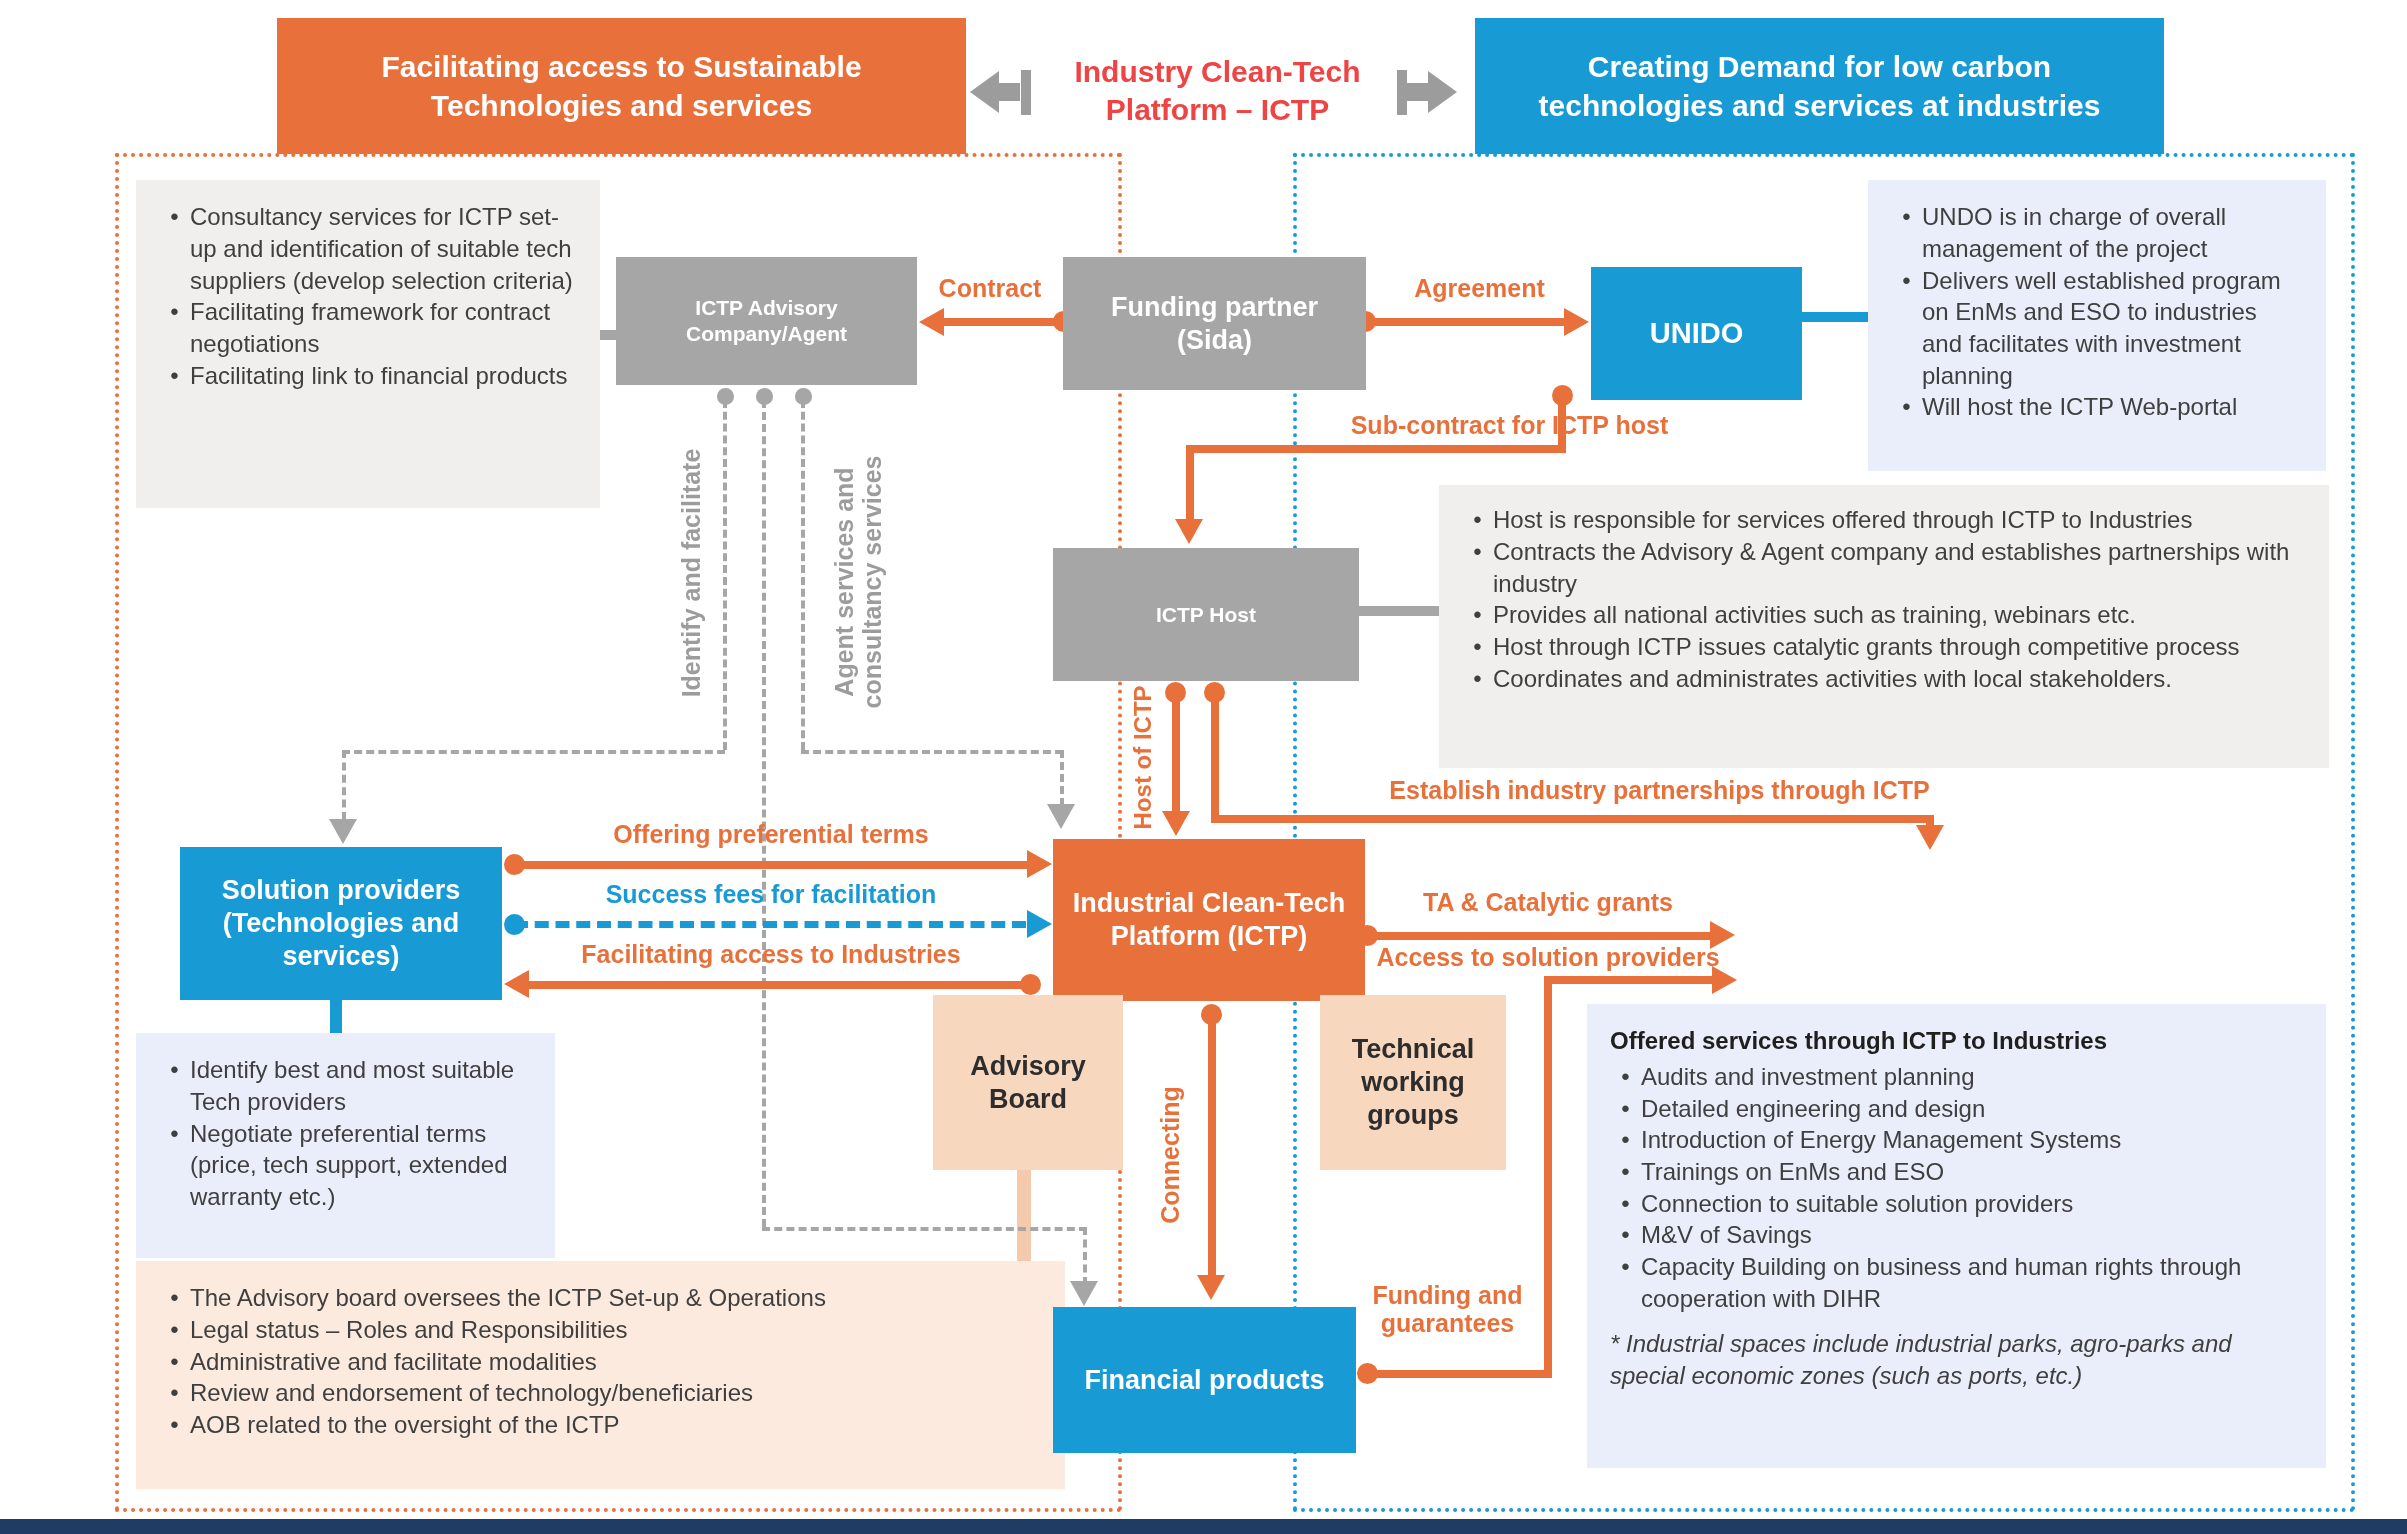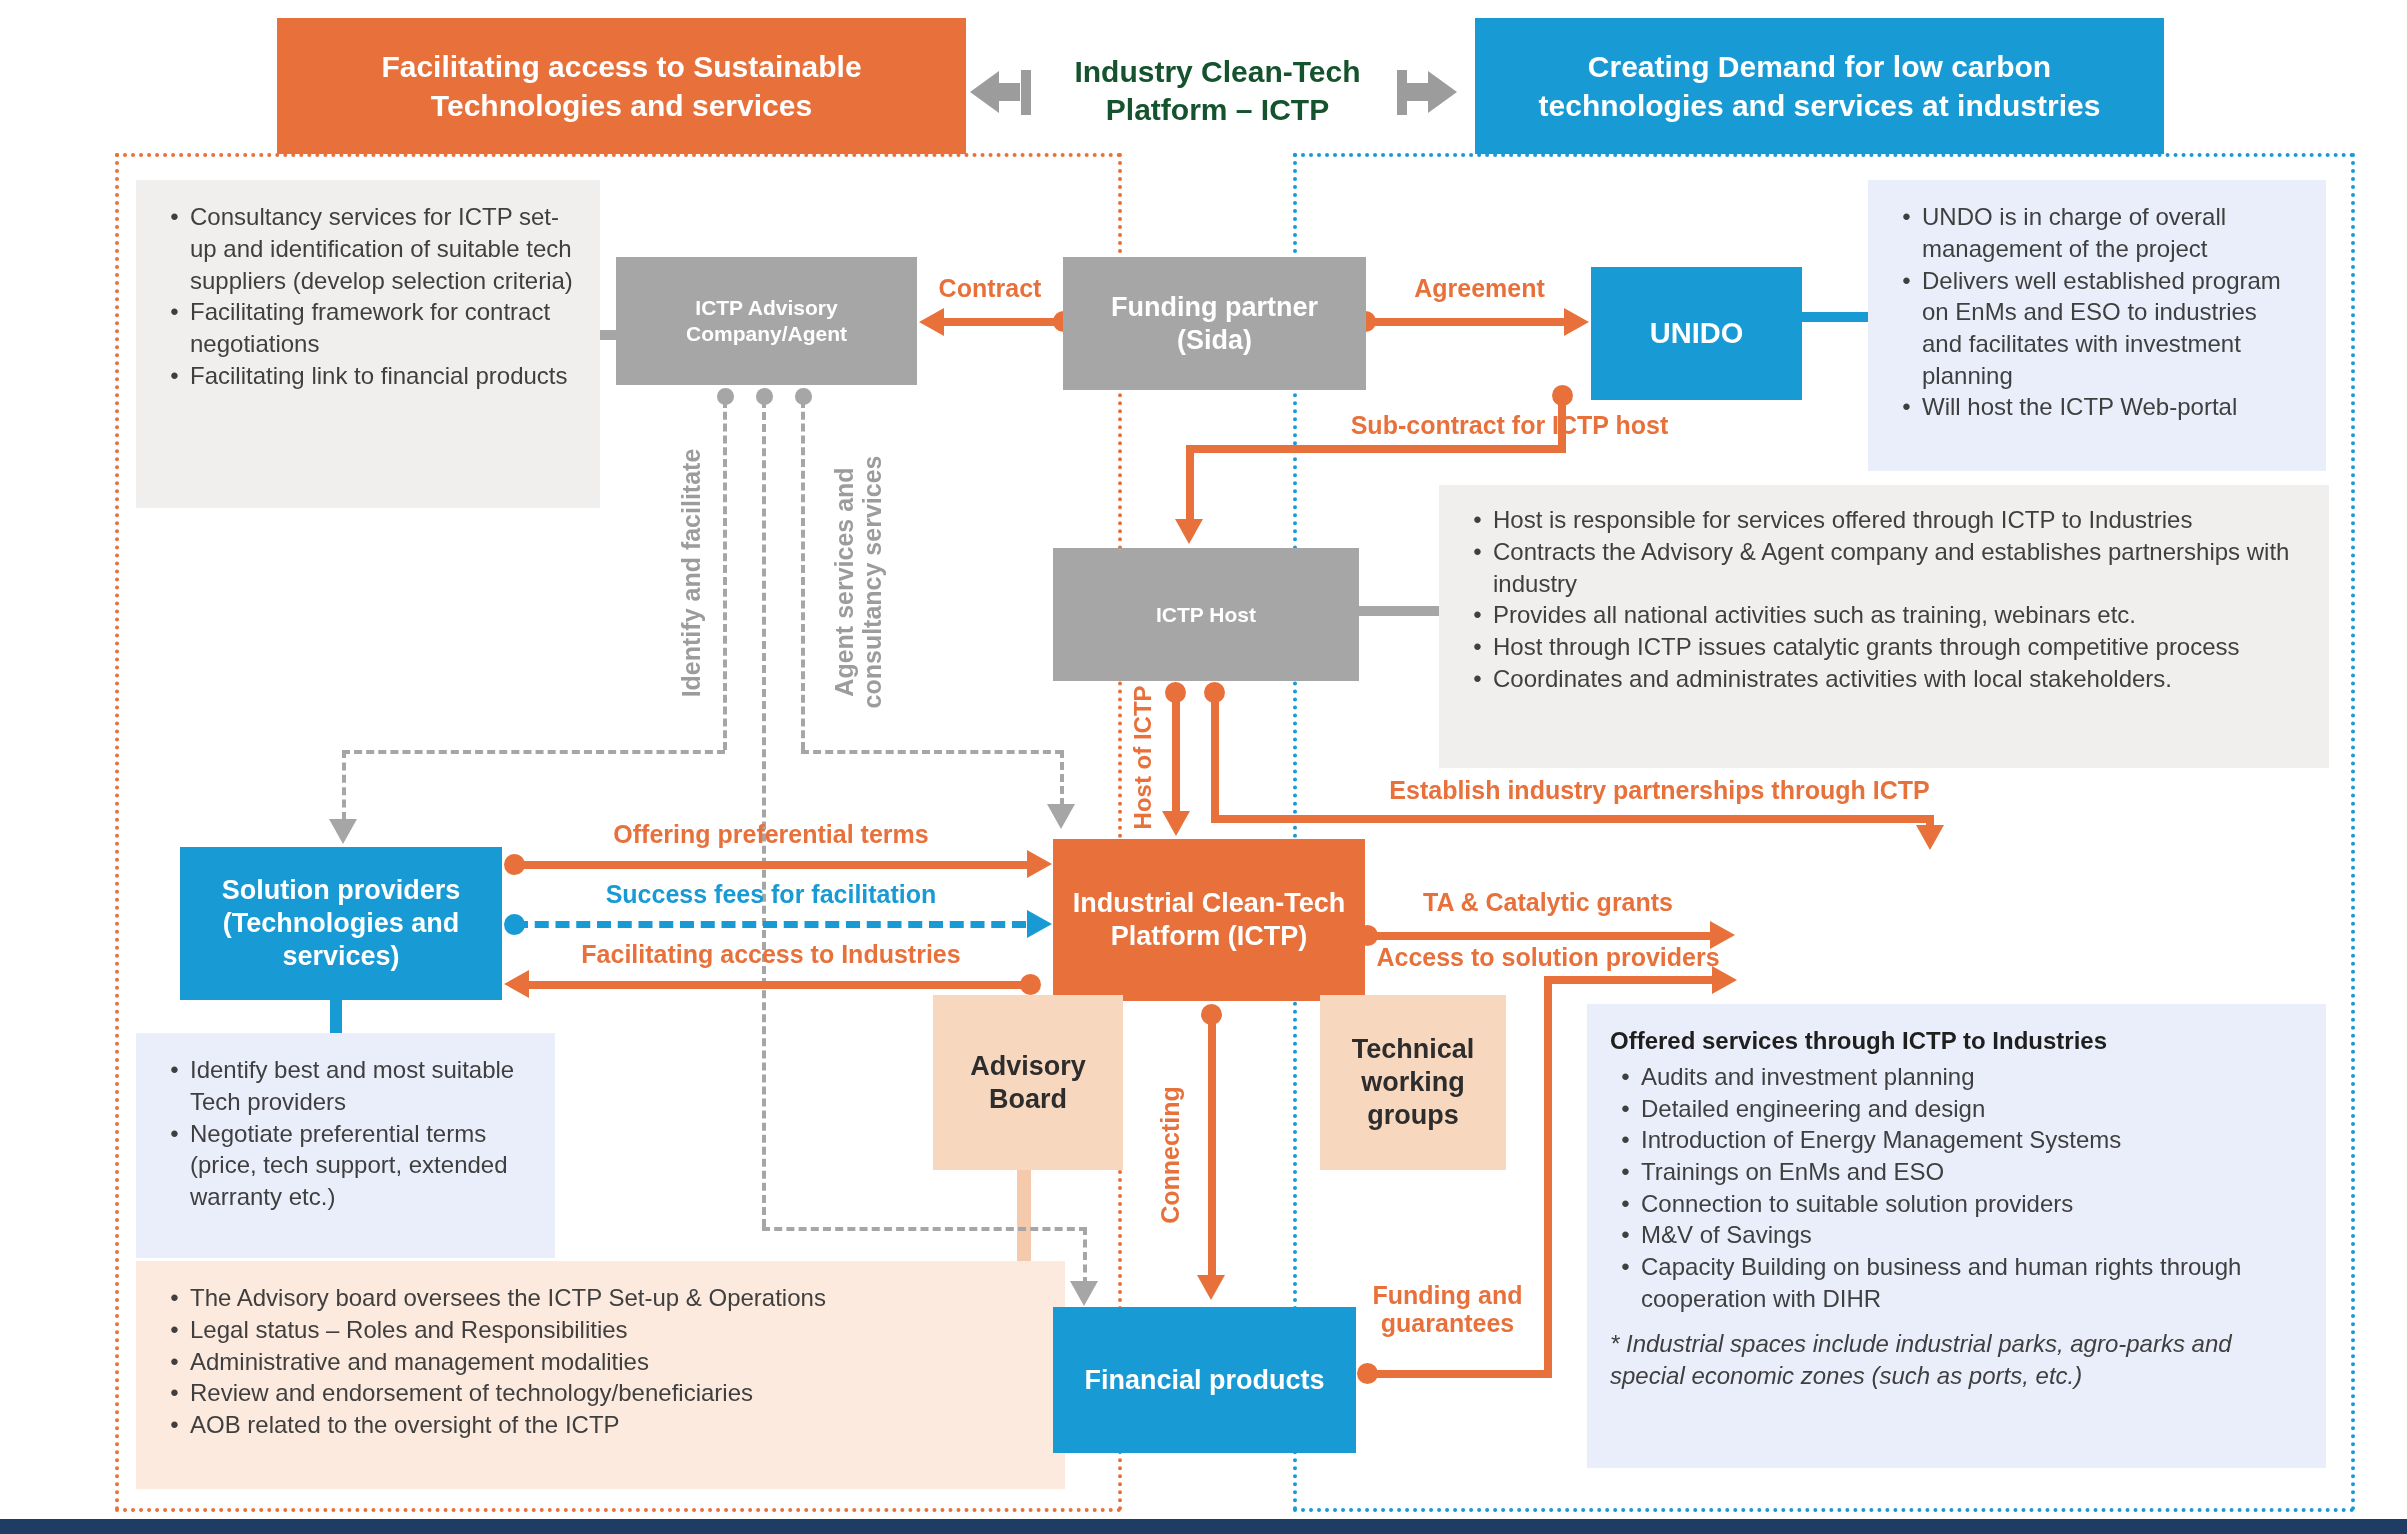--- a/index.html
+++ b/index.html
@@ -15,21 +15,21 @@
   .node.gray{background:#a6a6a6;}
   .node.blue{background:#189bd5;}
   .node.orangebg{background:#e8713b;}
   .node.peach{background:#f8d7bf;color:#2d2d2d;}
   
   .banner{position:absolute;display:flex;align-items:center;justify-content:center;text-align:center;
           color:#fff;font-weight:bold;font-size:30px;line-height:1.3;z-index:3;box-sizing:border-box;padding:16px 35px;}
   .banner.orange{background:#e8713b;}
   .banner.blue{background:#189bd5;}
   #center-title{position:absolute;left:1040px;top:37px;width:355px;height:107px;display:flex;align-items:center;
-          justify-content:center;text-align:center;color:#14532d;font-weight:bold;font-size:30px;line-height:1.25;z-index:3;}
+          justify-content:center;text-align:center;color:#ef4444;font-weight:bold;font-size:30px;line-height:1.25;z-index:3;}
   
   .tblock{position:absolute;box-sizing:border-box;padding:21.3px 23px;font-size:24px;color:#3f3f3f;
           line-height:1.32;z-index:2;}
   .tblock.graybg{background:#f0efed;}
   .tblock.bluebg{background:#e9eefa;}
   .tblock.peachbg{background:#fceade;}
   .b-row{display:flex;}
   .b-dot{width:31px;flex:none;text-align:center;}
   .b-text{flex:1;}
   .blocktitle{font-weight:bold;color:#1f1f1f;margin-bottom:3.9px;}
@@ -151,21 +151,21 @@
       <div class="b-row">
         <span class="b-dot">•</span>
         <span class="b-text">The Advisory board oversees the ICTP Set-up &amp; Operations</span>
       </div>
       <div class="b-row">
         <span class="b-dot">•</span>
         <span class="b-text">Legal status – Roles and Responsibilities</span>
       </div>
       <div class="b-row">
         <span class="b-dot">•</span>
-        <span class="b-text">Administrative and management modalities</span>
+        <span class="b-text">Administrative and facilitate modalities</span>
       </div>
       <div class="b-row">
         <span class="b-dot">•</span>
         <span class="b-text">Review and endorsement of technology/beneficiaries</span>
       </div>
       <div class="b-row">
         <span class="b-dot">•</span>
         <span class="b-text">AOB related to the oversight of the ICTP</span>
       </div>
     </div>

